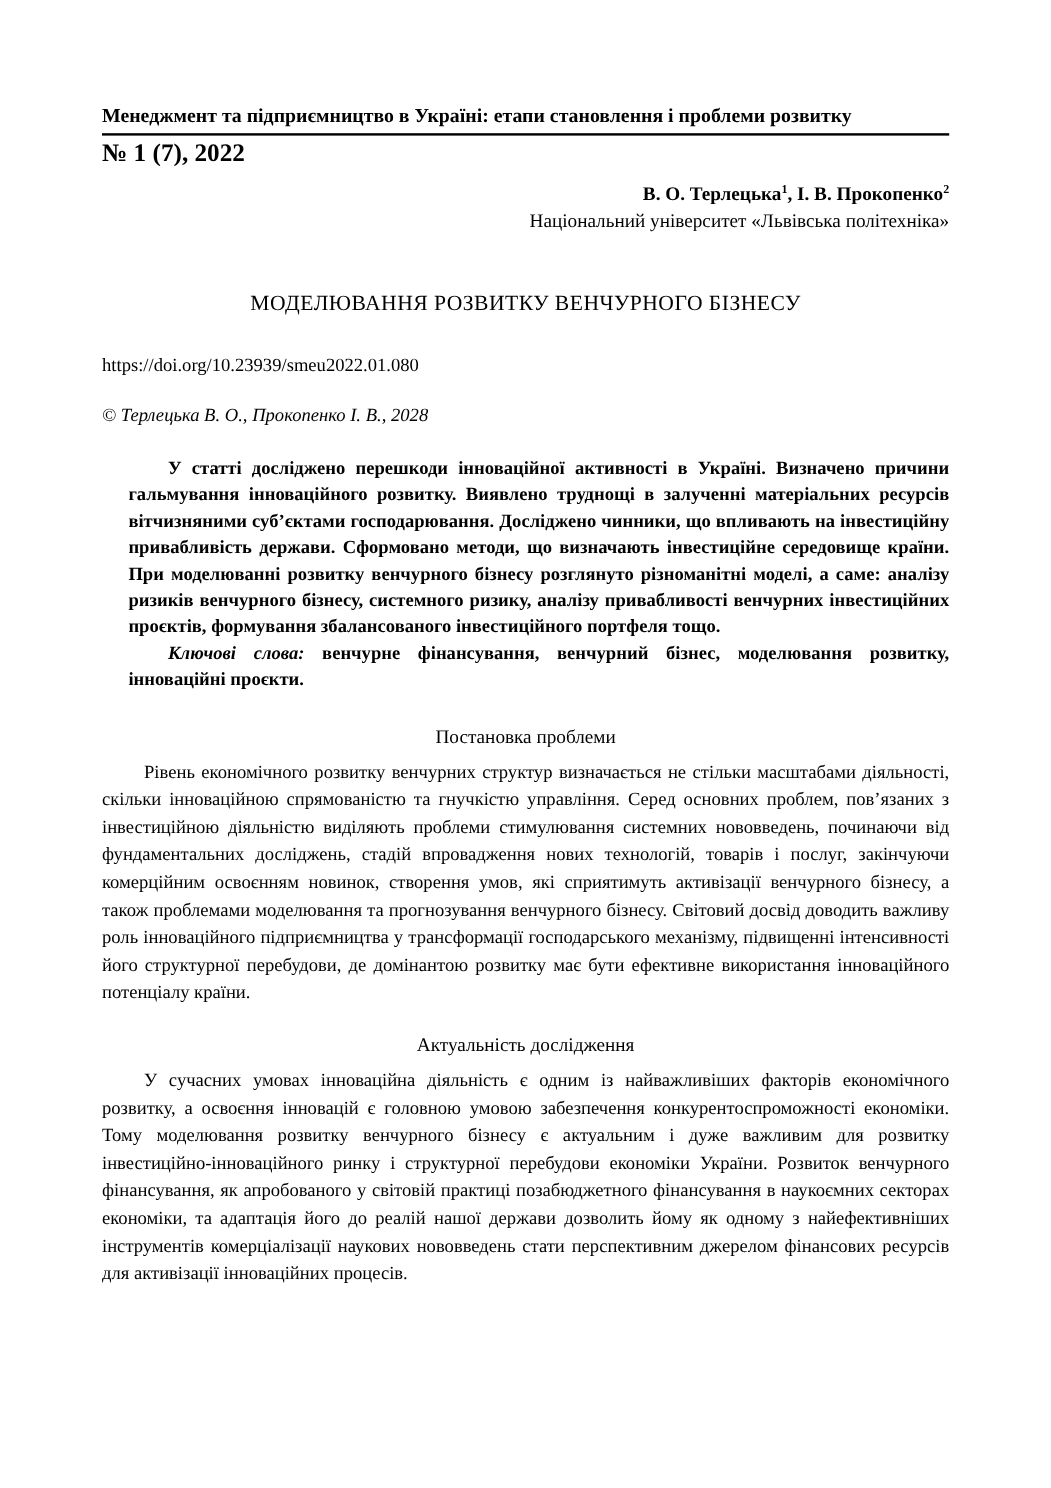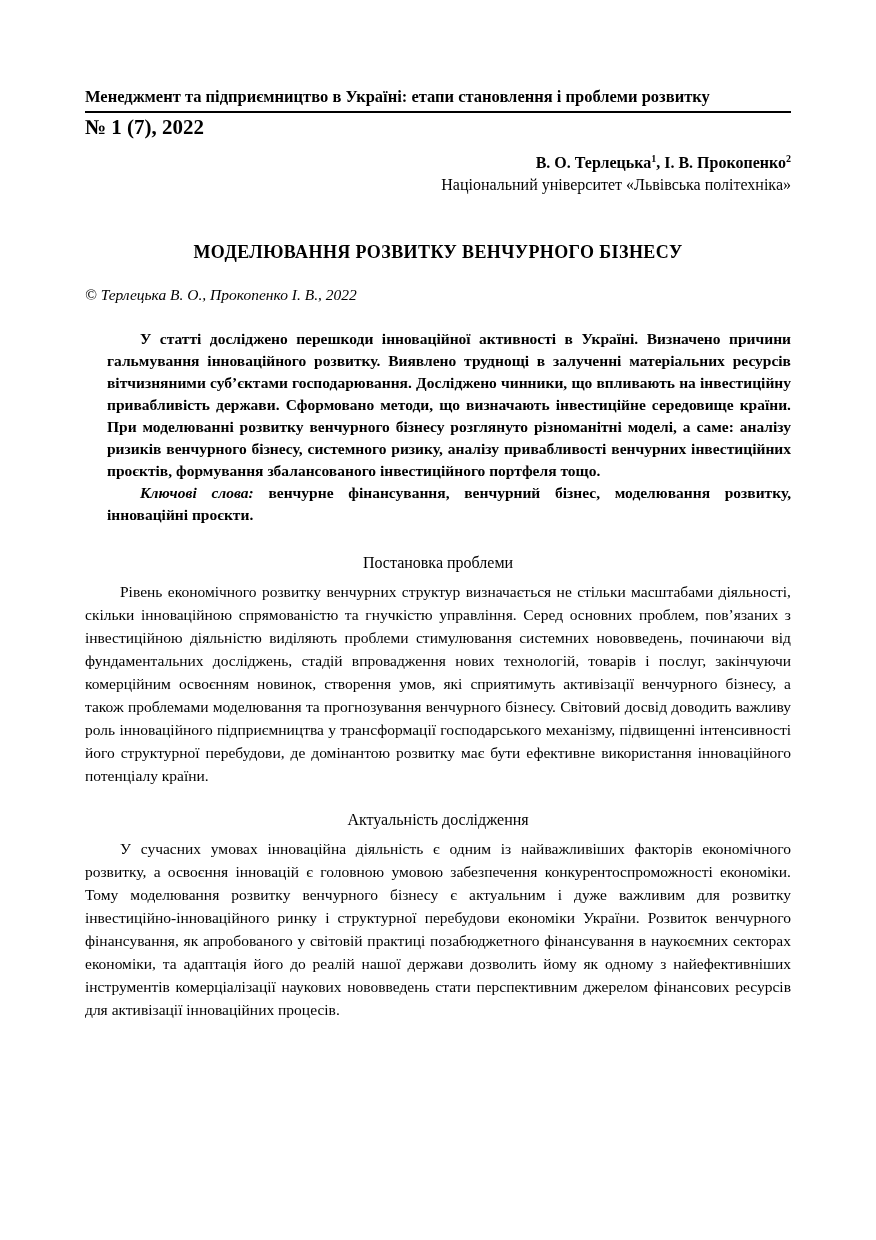--- a/index.html
+++ b/index.html
@@ -63,21 +63,21 @@
     line-height: 0;
     vertical-align: super;
   }
   .affiliation {
     font-size: 16px;
     line-height: 22px;
     text-align: right;
   }
   .article-title {
     margin: 44px 0 0 0;
-    font-weight: bold;
+    font-weight: normal;
     font-size: 18px;
     line-height: 24px;
     text-align: center;
     letter-spacing: 0.4px;
   }
   .doi-line {
     margin-top: 30px;
     font-size: 15.5px;
     line-height: 22px;
     text-align: left;
@@ -148,22 +148,23 @@
       <div class="issue-number">№ 1 (7), 2022</div>
     </div>
 
 
     <div class="authors-line"><span>В. О. Терлецька</span><sup>1</sup><span>, </span><span>І. В. Прокопенко</span><sup>2</sup></div>
 
     <div class="affiliation">Національний університет «Львівська політехніка»</div>
 
     <h1 class="article-title">МОДЕЛЮВАННЯ РОЗВИТКУ ВЕНЧУРНОГО БІЗНЕСУ</h1>
 
+    <div class="doi-line">https://doi.org/10.23939/smeu2022.01.080</div>
 
-    <div class="copyright-line">© Терлецька В. О., Прокопенко І. В., 2022</div>
+    <div class="copyright-line">© Терлецька В. О., Прокопенко І. В., 2028</div>
 
     <div class="abstract">
       <p>У статті досліджено перешкоди інноваційної активності в Україні. Визначено причини гальмування інноваційного розвитку. Виявлено труднощі в залученні матеріальних ресурсів вітчизняними суб’єктами господарювання. Досліджено чинники, що впливають на інвестиційну привабливість держави. Сформовано методи, що визначають інвестиційне середовище країни. При моделюванні розвитку венчурного бізнесу розглянуто різноманітні моделі, а саме: аналізу ризиків венчурного бізнесу, системного ризику, аналізу привабливості венчурних інвестиційних проєктів, формування збалансованого інвестиційного портфеля тощо.</p>
       <p><span class="keywords-label">Ключові слова:</span><span> венчурне фінансування, венчурний бізнес, моделювання розвитку, інноваційні проєкти.</span></p>
     </div>
 
     <h2 class="section-heading first">Постановка проблеми</h2>
     <p class="section-paragraph">Рівень економічного розвитку венчурних структур визначається не стільки масштабами діяльності, скільки інноваційною спрямованістю та гнучкістю управління. Серед основних проблем, пов’язаних з інвестиційною діяльністю виділяють проблеми стимулювання системних нововведень, починаючи від фундаментальних досліджень, стадій впровадження нових технологій, товарів і послуг, закінчуючи комерційним освоєнням новинок, створення умов, які сприятимуть активізації венчурного бізнесу, а також проблемами моделювання та прогнозування венчурного бізнесу. Світовий досвід доводить важливу роль інноваційного підприємництва у трансформації господарського механізму, підвищенні інтенсивності його структурної перебудови, де домінантою розвитку має бути ефективне використання інноваційного потенціалу країни.</p>
 
     <h2 class="section-heading second">Актуальність дослідження</h2>

